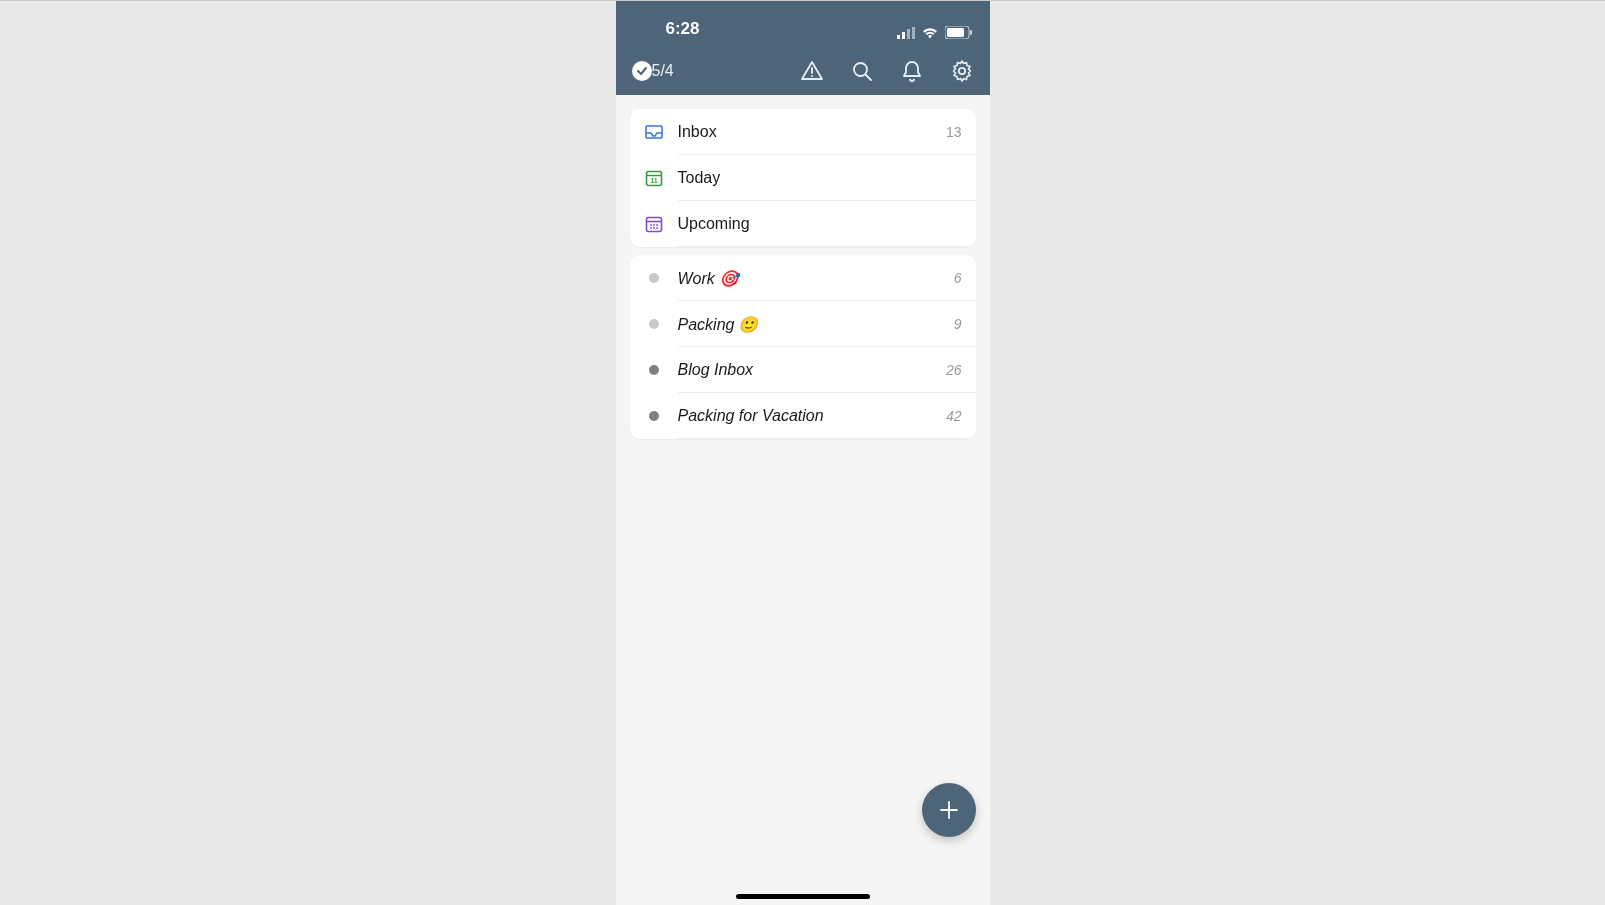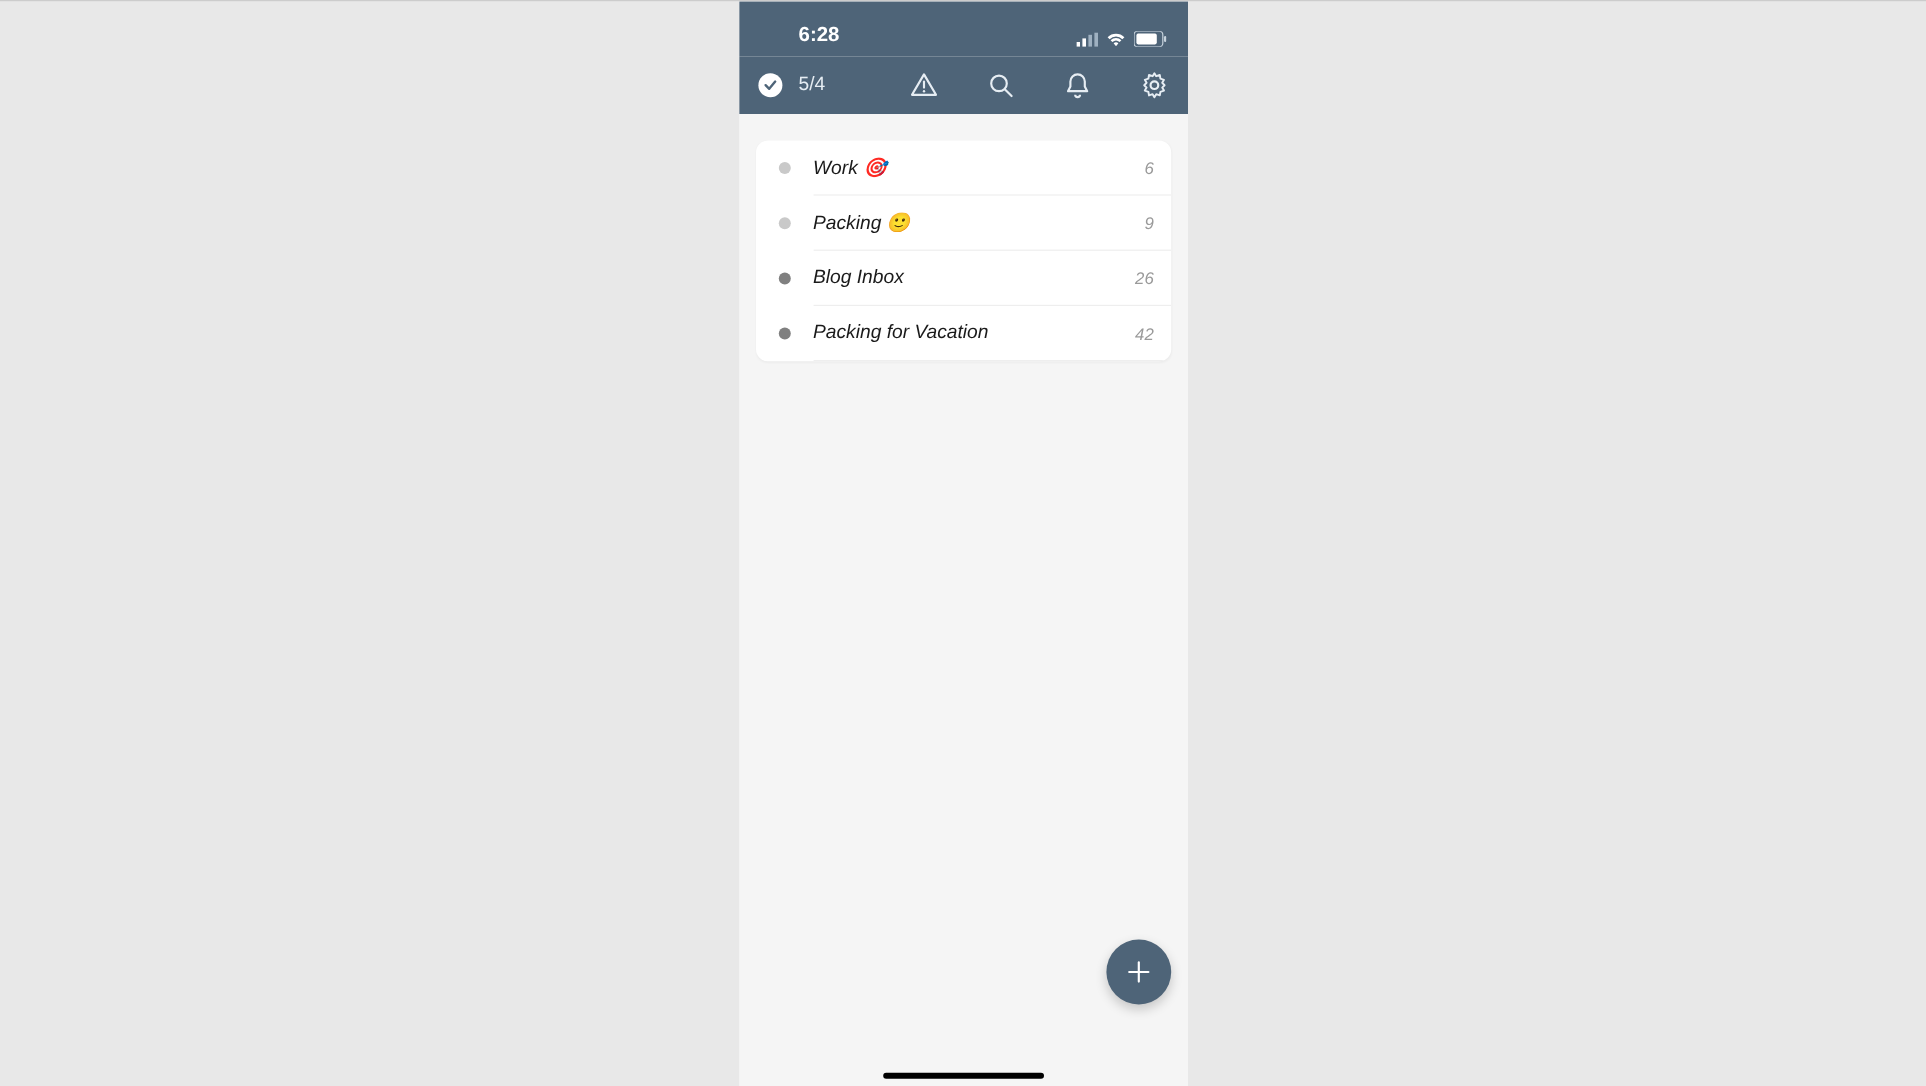--- a/index.html
+++ b/index.html
@@ -34,21 +34,20 @@
     }
     .status-right { display: flex; align-items: center; gap: 6px; }
     .signal-icon, .wifi-icon, .battery-icon { display: inline-flex; }
     .toolbar {
       background: #4e6478;
       color: #fff;
       height: 48px;
       display: flex;
       align-items: center;
       padding: 0 16px;
-      gap: 14px;
     }
     .check-circle {
       width: 20px; height: 20px; border-radius: 50%;
       background: #fff; display: flex; align-items: center; justify-content: center;
     }
     .task-count { font-size: 16px; color:#e6edf3; }
     .toolbar-spacer { flex: 1; }
     .toolbar-icon { width: 24px; height: 24px; display:flex; align-items:center; justify-content:center; margin-left:26px; cursor:pointer;}
     .content { padding: 14px 14px 0 14px; display:flex; flex-direction:column; gap:14px;}
     .card { background:#fff; border-radius:10px; overflow:hidden; box-shadow: 0 1px 2px rgba(0,0,0,0.04);}
@@ -144,20 +143,60 @@
       <svg width="24" height="24" viewBox="0 0 24 24">
           <circle cx="12" cy="12" r="3.2" fill="none" stroke="#e6edf3" stroke-width="1.8"></circle>
           <path d="M12 2 L13.5 4.5 L16.5 3.5 L17 6.5 L20 7.5 L18.5 10 L20.5 12 L18.5 14 L20 16.5 L17 17.5 L16.5 20.5 L13.5 19.5 L12 22 L10.5 19.5 L7.5 20.5 L7 17.5 L4 16.5 L5.5 14 L3.5 12 L5.5 10 L4 7.5 L7 6.5 L7.5 3.5 L10.5 4.5 Z" fill="none" stroke="#e6edf3" stroke-width="1.6" stroke-linejoin="round"></path>
         </svg>
     </span>
   </div>
 
   <div class="content">
 
     <div class="card">
+      <div class="list-row">
+        <span class="icon-slot">
+          <svg width="20" height="20" viewBox="0 0 20 20">
+              <path d="M3 4 H17 A1 1 0 0 1 18 5 V15 A1 1 0 0 1 17 16 H3 A1 1 0 0 1 2 15 V5 A1 1 0 0 1 3 4 Z" fill="none" stroke="#3a78d6" stroke-width="1.6"></path>
+              <path d="M2 11 H7 L9 14 H11 L13 11 H18" fill="none" stroke="#3a78d6" stroke-width="1.6"></path>
+            </svg>
+        </span>
+        <span class="label">Inbox</span>
+        <span class="count">13</span>
+        <span class="row-sep"></span>
+      </div>
+      <div class="list-row">
+        <span class="icon-slot">
+          <svg width="20" height="20" viewBox="0 0 20 20">
+              <rect x="2.5" y="3.5" width="15" height="14" rx="2" fill="none" stroke="#3a9a3a" stroke-width="1.6"></rect>
+              <line x1="2.5" y1="7.5" x2="17.5" y2="7.5" stroke="#3a9a3a" stroke-width="1.6"></line>
+              <text x="10" y="15" text-anchor="middle" font-size="7" fill="#3a9a3a" font-weight="600">11</text>
+            </svg>
+        </span>
+        <span class="label">Today</span>
+        <span class="count"></span>
+        <span class="row-sep"></span>
+      </div>
+      <div class="list-row">
+        <span class="icon-slot">
+          <svg width="20" height="20" viewBox="0 0 20 20">
+              <rect x="2.5" y="3.5" width="15" height="14" rx="2" fill="none" stroke="#7a4dd6" stroke-width="1.6"></rect>
+              <line x1="2.5" y1="7.5" x2="17.5" y2="7.5" stroke="#7a4dd6" stroke-width="1.6"></line>
+              <circle cx="7" cy="11" r="0.9" fill="#7a4dd6"></circle>
+              <circle cx="10" cy="11" r="0.9" fill="#7a4dd6"></circle>
+              <circle cx="13" cy="11" r="0.9" fill="#7a4dd6"></circle>
+              <circle cx="7" cy="14" r="0.9" fill="#7a4dd6"></circle>
+              <circle cx="10" cy="14" r="0.9" fill="#7a4dd6"></circle>
+              <circle cx="13" cy="14" r="0.9" fill="#7a4dd6"></circle>
+            </svg>
+        </span>
+        <span class="label">Upcoming</span>
+        <span class="count"></span>
+        <span class="row-sep"></span>
+      </div>
     </div>
 
 
     <div class="card" style="margin-top:-6px;font-style:italic;">
       <div class="list-row">
         <span class="icon-slot">
             <span class="dot light"></span>
           </span>
         <span class="label">Work 🎯</span>
         <span class="count">6</span>

